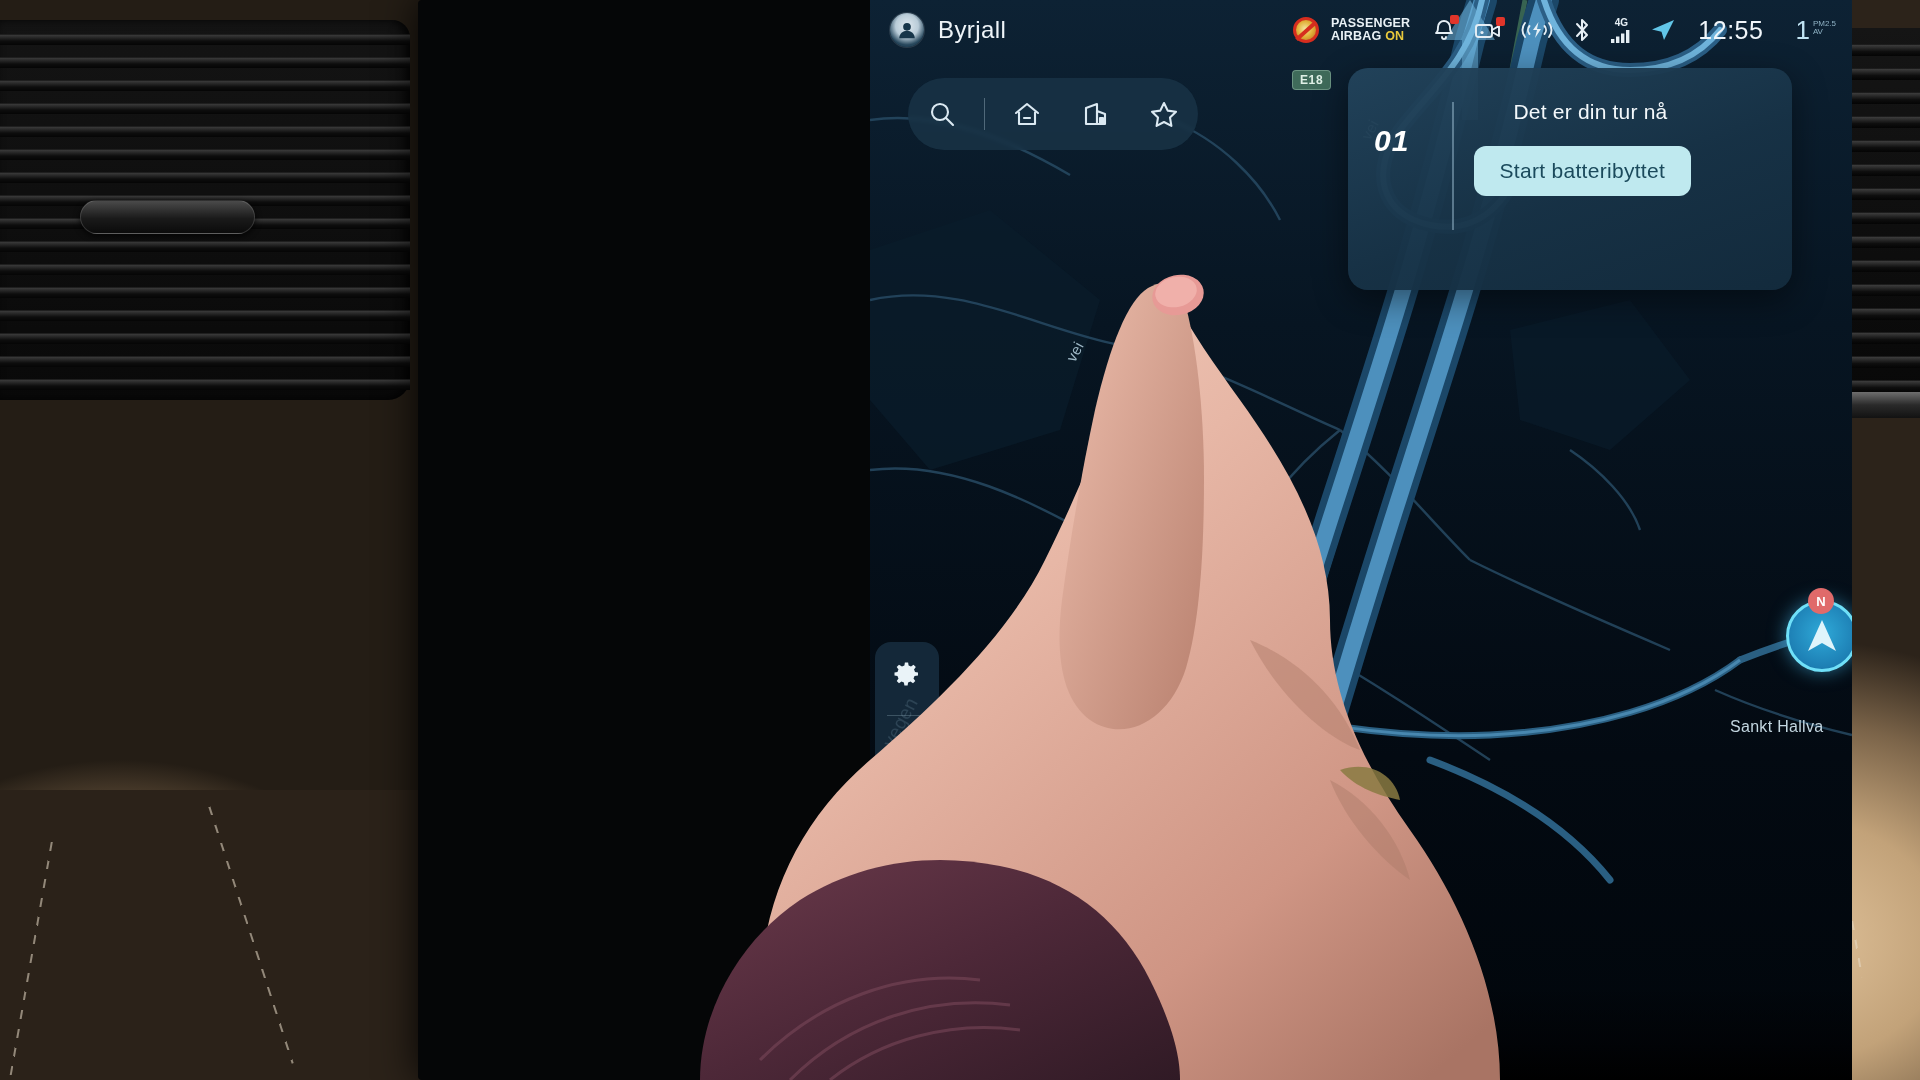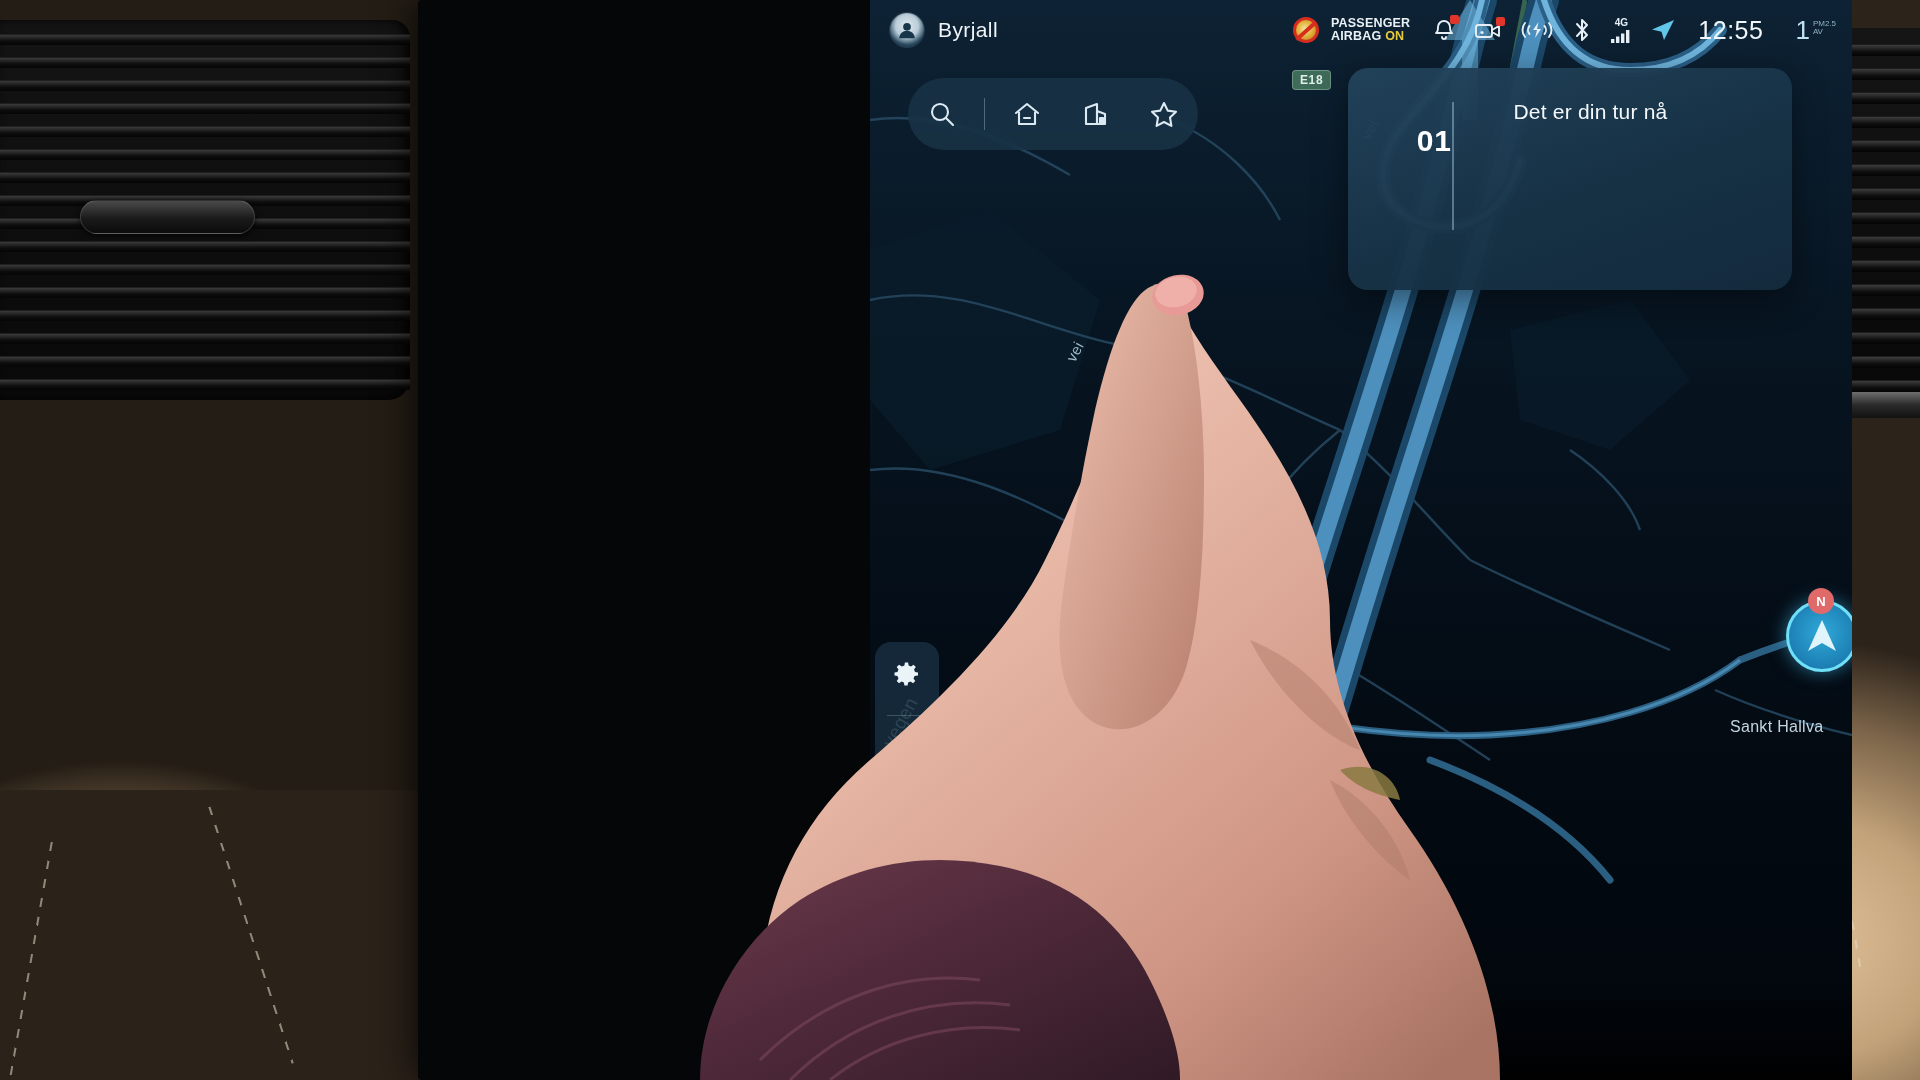--- a/index.html
+++ b/index.html
@@ -88,21 +88,21 @@
     color:#e9f1f6;
   }
   .profile-wrap { display:flex; align-items:center; gap:14px; }
   .avatar {
     width:34px; height:34px; border-radius:50%;
     background:radial-gradient(circle at 50% 38%, #dfe9ef 0%, #b9ccd8 42%, #27475c 70%, #163246 100%);
     display:flex; align-items:center; justify-content:center;
     box-shadow:0 0 0 1px rgba(255,255,255,.12);
   }
   .avatar svg { display:block; }
-  .profile-name { font-size:21px; letter-spacing:.4px; color:#eef4f8; }
+  .profile-name { font-size:24px; letter-spacing:.4px; color:#eef4f8; }
 
   .sb-spacer { flex:1; }
   .sb-icons { display:flex; align-items:center; gap:18px; }
   .sb-ico { position:relative; display:flex; align-items:center; }
   .sb-ico svg { display:block; }
   .dot-badge {
     position:absolute; right:-3px; top:-2px; width:9px; height:9px; border-radius:2px;
     background:#e0352a;
   }
 
@@ -139,22 +139,23 @@
 
   
   #card {
     position:absolute; left:478px; top:68px; width:444px; height:222px;
     background:linear-gradient(160deg, rgba(34,67,91,.96) 0%, rgba(23,50,70,.96) 55%, rgba(19,43,61,.97) 100%);
     border-radius:20px;
     box-shadow:0 10px 34px rgba(0,0,0,.45);
     display:flex; padding:30px 26px 0 26px;
   }
   .card-step {
-    width:78px; display:flex; align-items:flex-start; justify-content:flex-end;
+    width:78px; display:flex; align-items:flex-start; justify-content:flex-start;
     padding-top:26px;
+    font-style:italic;
   }
   .card-step-num { font-size:30px; font-weight:bold; color:#fff; letter-spacing:1px; }
   .card-div { width:1.5px; background:rgba(170,205,225,.45); margin:4px 20px 60px 0; }
   .card-body { flex:1; padding-top:2px; }
   .card-title { font-size:21px; color:#f3f8fb; margin-bottom:6px; letter-spacing:.2px;margin-left:40px; }
   .card-sub { font-size:21px; color:#f3f8fb; line-height:1.35; letter-spacing:.2px; }
   .card-btn {
     margin-top:16px; display:inline-block;
     background:#bfe9ef; color:#1b4a5c;
     font-size:21px; letter-spacing:.3px;
@@ -468,20 +469,21 @@
         </div>
       </div>
 
       <div id="card">
         <div class="card-step">
           <span class="card-step-num">01</span>
         </div>
         <div class="card-div"></div>
         <div class="card-body">
           <div class="card-title">Det er din tur nå</div>
+          <button class="card-btn">Start batteribyttet</button>
         </div>
       </div>
 
       <div id="mapctl">
         <div class="mbtn">
           <svg width="28" height="28" viewBox="0 0 28 28" fill="#eaf3f8">
             <path d="M14 9.2a4.8 4.8 0 100 9.6 4.8 4.8 0 000-9.6zm0 7.2a2.4 2.4 0 110-4.8 2.4 2.4 0 010 4.8z"></path>
             <path d="M25 15.6v-3.2l-3-.5a9.4 9.4 0 00-1-2.4l1.8-2.5-2.3-2.3-2.5 1.8a9.4 9.4 0 00-2.4-1l-.5-3h-3.2l-.5 3a9.4 9.4 0 00-2.4 1L6 4.7 3.7 7l1.8 2.5a9.4 9.4 0 00-1 2.4l-3 .5v3.2l3 .5a9.4 9.4 0 001 2.4L3.7 21 6 23.3l2.5-1.8a9.4 9.4 0 002.4 1l.5 3h3.2l.5-3a9.4 9.4 0 002.4-1l2.5 1.8 2.3-2.3-1.8-2.5a9.4 9.4 0 001-2.4z"></path>
           </svg>
         </div>

